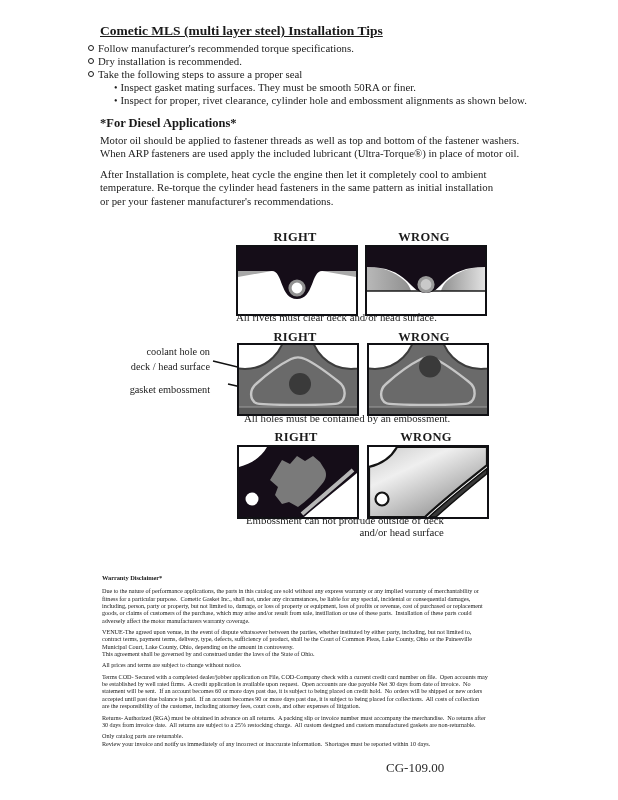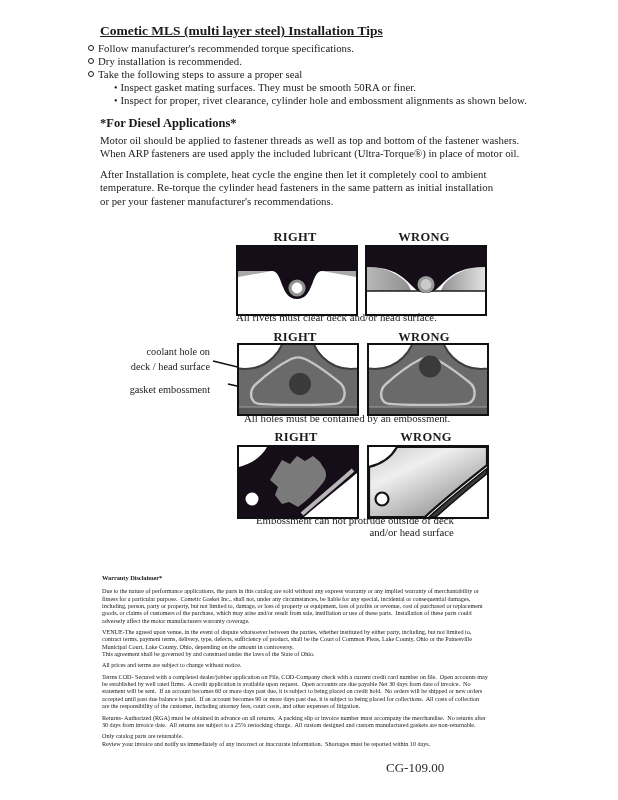--- a/index.html
+++ b/index.html
@@ -176,21 +176,21 @@
             <stop offset="1" stop-color="#8a8a8a"></stop>
         </linearGradient>
       </defs>
       <rect x="0" y="0" width="118" height="70" fill="#ffffff"></rect>
       <path d="M28,0 H118 V18 C97,35 76,51 56,70 H0 V20 C12.5,17 22.5,10 28,0 Z" fill="url(#g3)" stroke="#141414" stroke-width="2.2"></path>
       <path d="M118,21.5 C97,38.5 77,54 60,70 L67,70 C83,55.5 102,40 118,26.5 Z" fill="#383838" stroke="#0e0e0e" stroke-width="1.4"></path>
       <circle cx="13" cy="52" r="6.5" fill="#ffffff" stroke="#141414" stroke-width="2.2"></circle>
     </svg>
   </div>
 
-  <div class="abs cap" style="left:256px;top:515px;">Embossment can not protrude outside of deck
+  <div class="abs cap" style="left:246px;top:515px;">Embossment can not protrude outside of deck
 and/or head surface</div>
 
   <div class="abs legal">
     <div class="legal-head">Warranty Disclaimer*</div>
     <p>Due to the nature of performance applications, the parts in this catalog are sold without any express warranty or any implied warranty of merchantability or
 fitness for a particular purpose.  Cometic Gasket Inc., shall not, under any circumstances, be liable for any special, incidental or consequential damages,
 including, person, party or property, but not limited to, damage, or loss of property or equipment, loss of profits or revenue, cost of purchased or replacement
 goods, or claims of customers of the purchase, which may arise and/or result from sale, instillation or use of these parts.  Installation of these parts could
 adversely affect the motor manufacturers warranty coverage.</p>
     <p>VENUE-The agreed upon venue, in the event of dispute whatsoever between the parties, whether instituted by either party, including, but not limited to,

